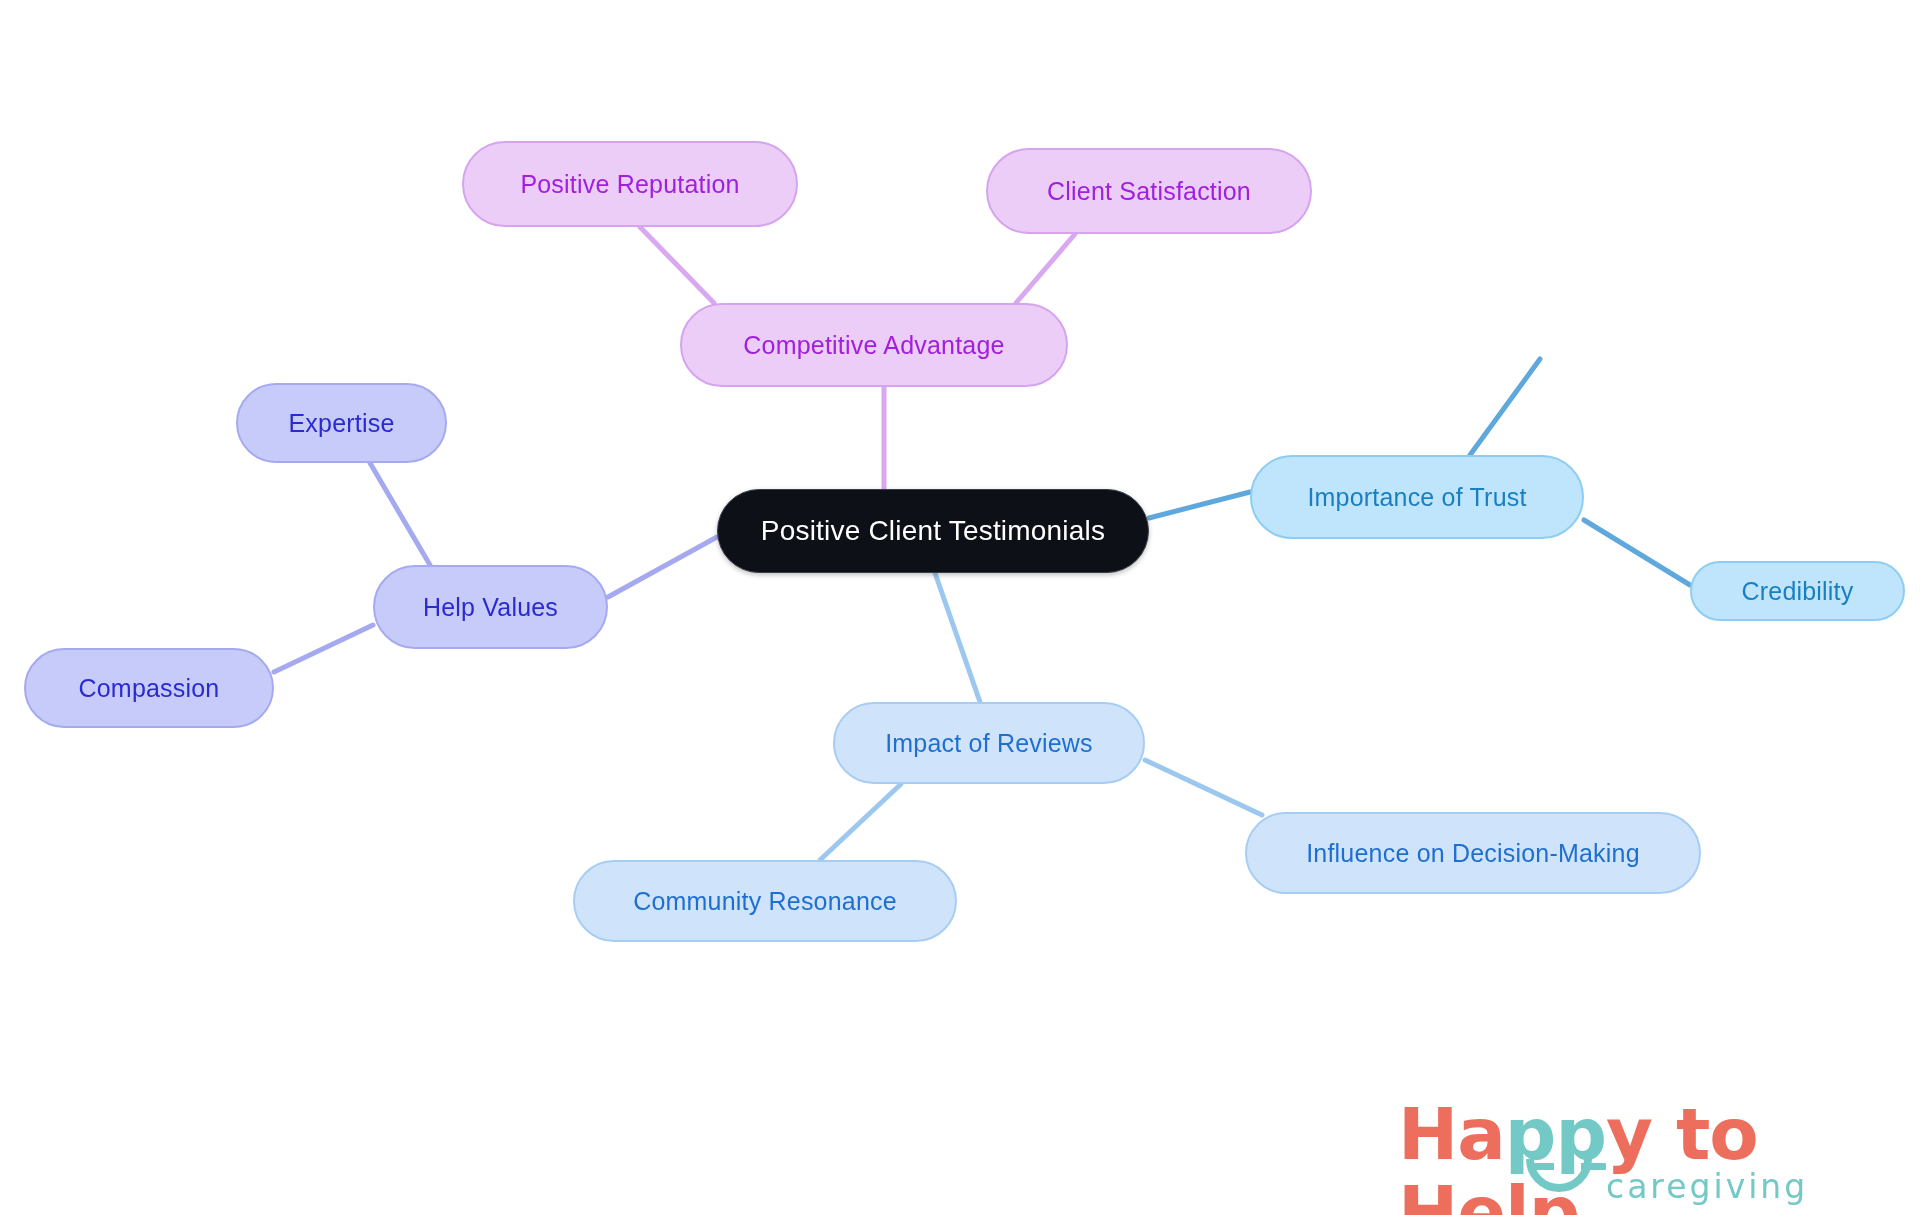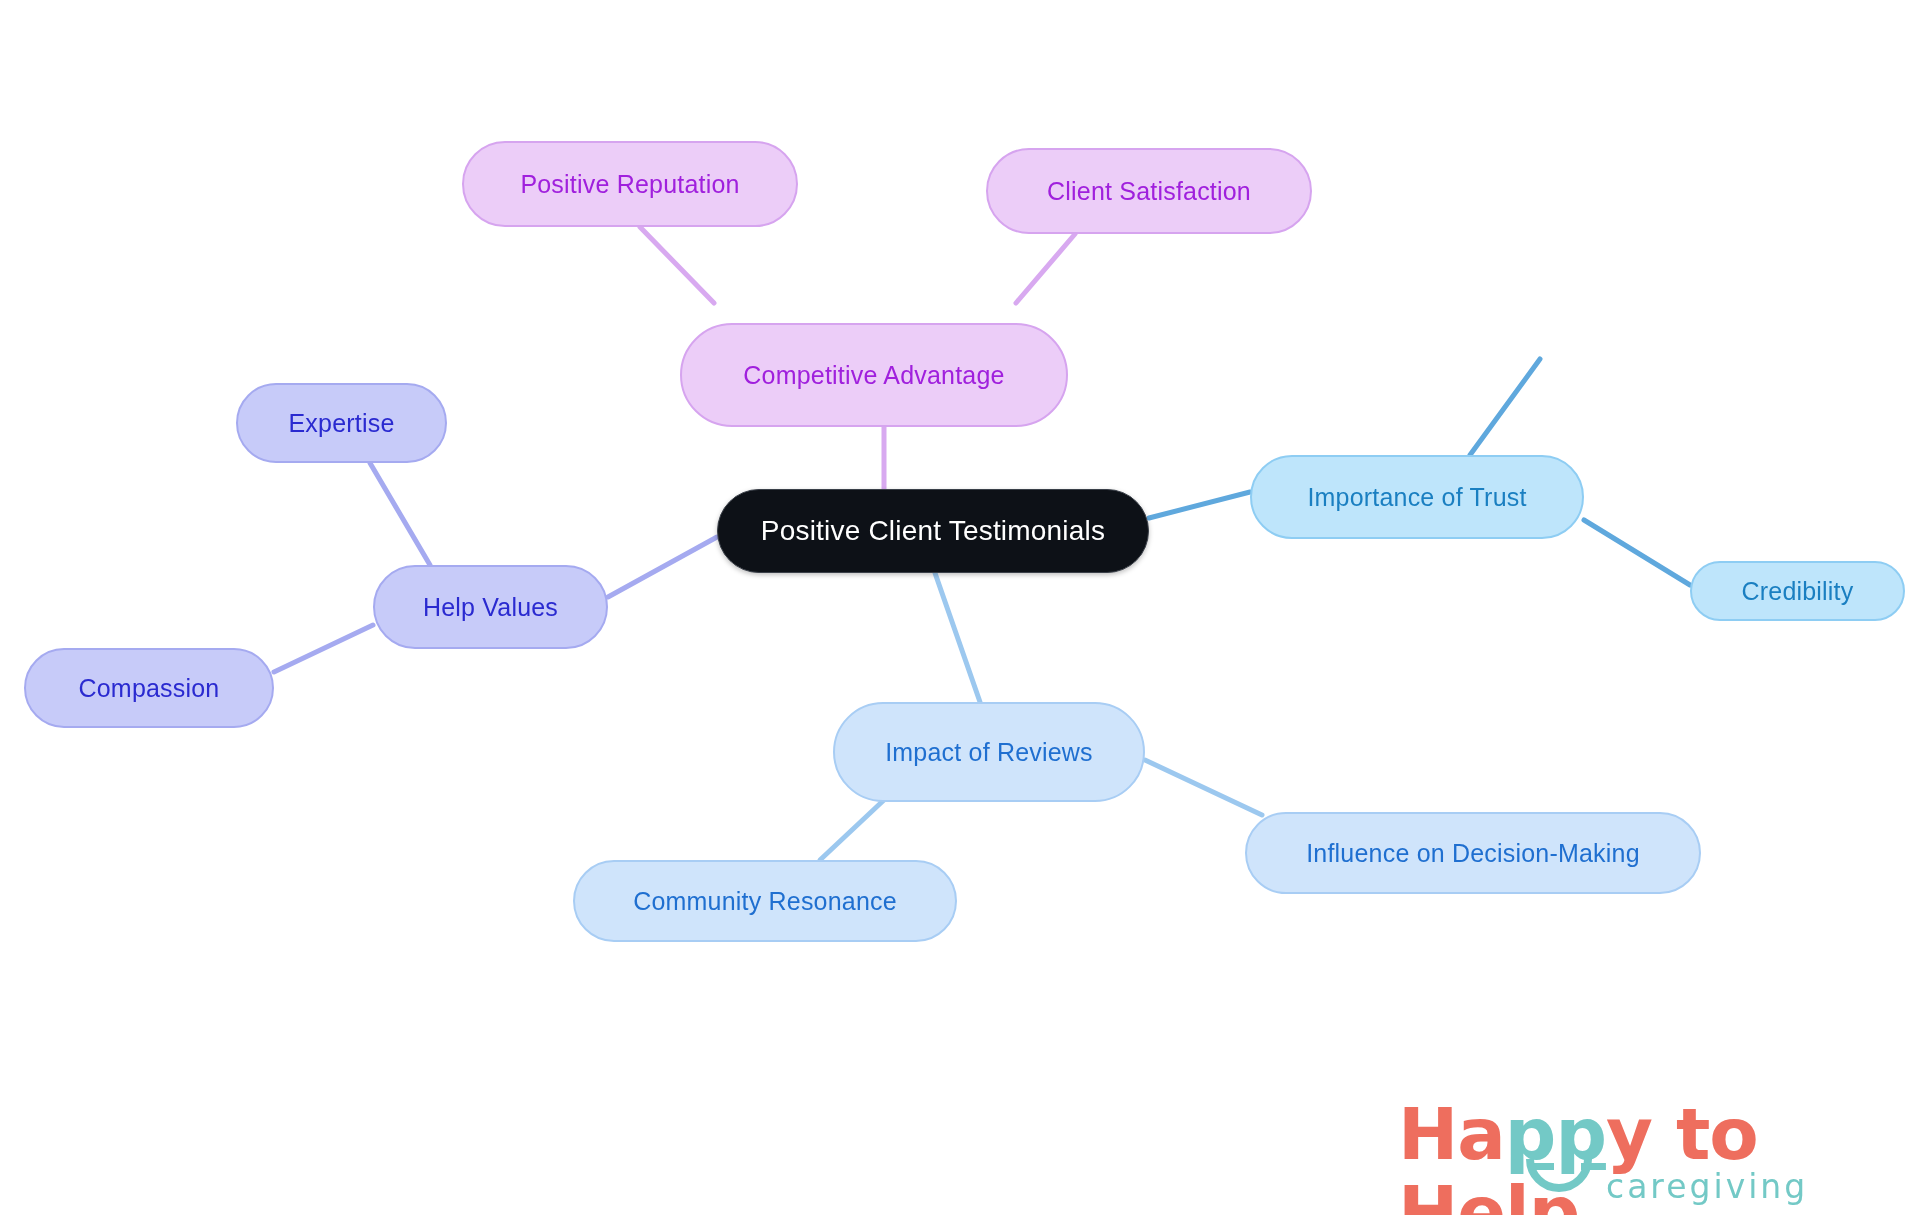--- a/index.html
+++ b/index.html
@@ -128,21 +128,21 @@
 
     <line x1="935" y1="573" x2="980" y2="702" stroke="#9cc8ef" stroke-width="5" stroke-linecap="round"></line>
     <line x1="901" y1="784" x2="820" y2="860" stroke="#9cc8ef" stroke-width="5" stroke-linecap="round"></line>
     <line x1="1145" y1="760" x2="1262" y2="815" stroke="#9cc8ef" stroke-width="5" stroke-linecap="round"></line>
   </svg>
 
   <div class="node root" style="left:717px;top:489px;width:432px;height:84px;">
     <span>Positive Client Testimonials</span>
   </div>
 
-  <div class="node purple" style="left:680px;top:303px;width:388px;height:104px;margin-top:20px;">
+  <div class="node purple" style="left:680px;top:303px;width:388px;height:84px;">
     <span>Competitive Advantage</span>
   </div>
   <div class="node purple" style="left:462px;top:141px;width:336px;height:86px;">
     <span>Positive Reputation</span>
   </div>
   <div class="node purple" style="left:986px;top:148px;width:326px;height:86px;">
     <span>Client Satisfaction</span>
   </div>
 
   <div class="node periwinkle" style="left:373px;top:565px;width:235px;height:84px;">
@@ -155,21 +155,21 @@
     <span>Compassion</span>
   </div>
 
   <div class="node cyan" style="left:1250px;top:455px;width:334px;height:84px;">
     <span>Importance of Trust</span>
   </div>
   <div class="node cyan" style="left:1690px;top:561px;width:215px;height:60px;">
     <span>Credibility</span>
   </div>
 
-  <div class="node royal" style="left:833px;top:702px;width:312px;height:100px;">
+  <div class="node royal" style="left:833px;top:702px;width:312px;height:82px;">
     <span>Impact of Reviews</span>
   </div>
   <div class="node royal" style="left:573px;top:860px;width:384px;height:82px;">
     <span>Community Resonance</span>
   </div>
   <div class="node royal" style="left:1245px;top:812px;width:456px;height:82px;">
     <span>Influence on Decision-Making</span>
   </div>
 
   <div id="logo">

